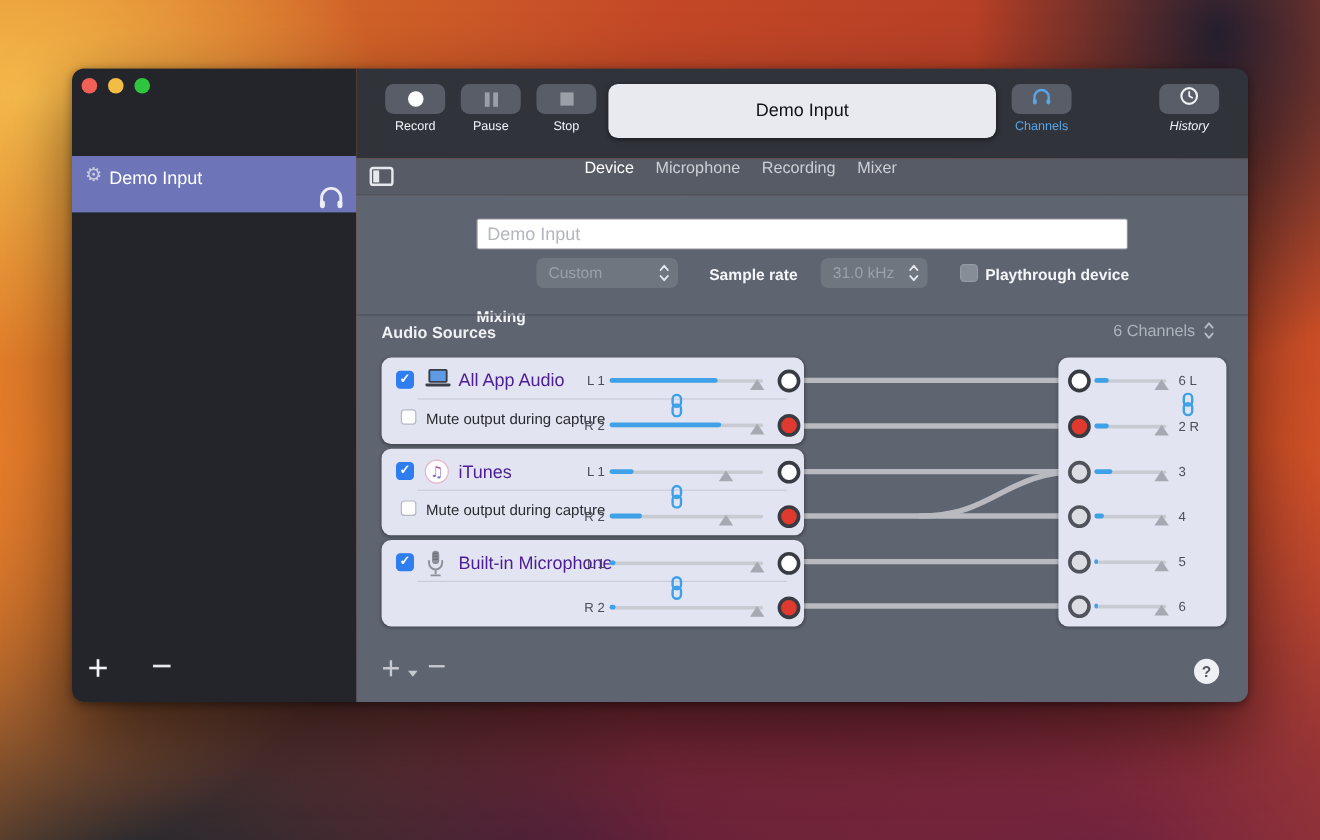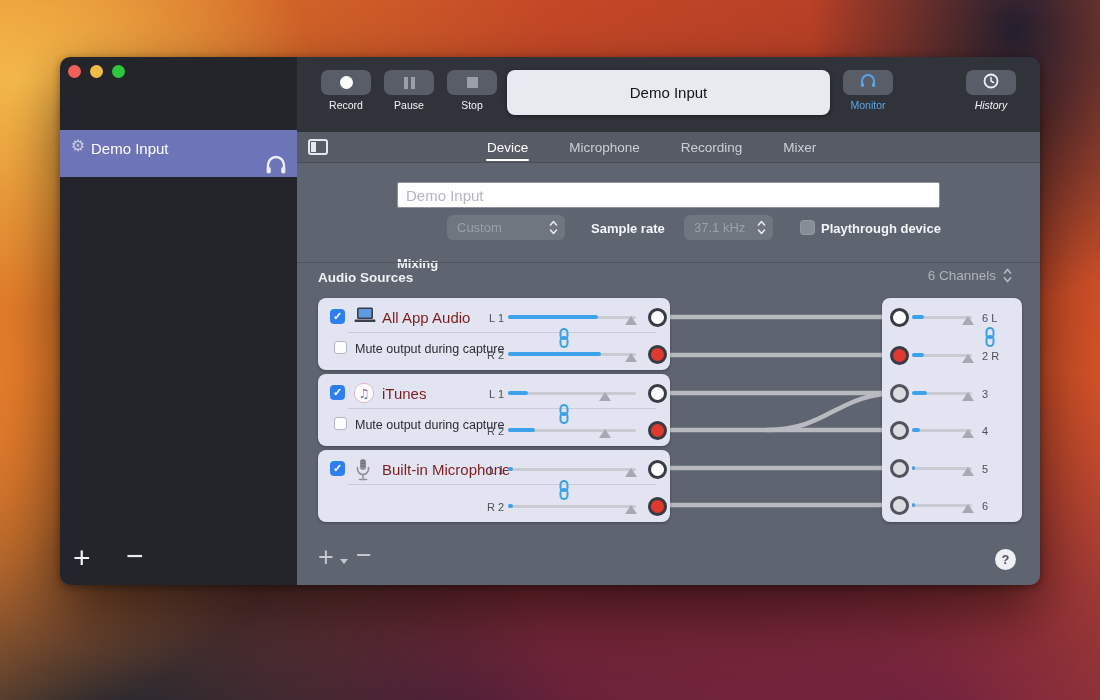--- a/index.html
+++ b/index.html
@@ -59,21 +59,21 @@
   .title-btn {
     position:absolute; left:210px; top:13px; width:323px; height:45px;
     background:#e9eaef; border-radius:8px; display:flex; align-items:center; justify-content:center;
     font-size:15px; color:#121316; box-shadow:0 1px 4px rgba(0,0,0,.45);
   }
 
   .tabbar { height:31px; background:#565b65; position:relative; flex:none; border-bottom:1px solid #494e58; }
   .sbtoggle { position:absolute; left:11px; top:7px; width:20px; height:16px;
               border:2px solid #e6e8ee; border-radius:3px; }
   .sbtoggle i { position:absolute; left:1px; top:1px; bottom:1px; width:5px; background:#e6e8ee; }
-  .tabs { position:absolute; left:190px; top:0; height:100%; display:flex; gap:41px; align-items:center; }
+  .tabs { position:absolute; left:190px; top:0; height:100%; display:flex; gap:18px; }
   .tab { font-size:13.5px; color:#ccd0d6; position:relative; }
   .tab.active { color:#ffffff; }
   .tab.active::after { content:""; position:absolute; left:-1px; right:-1px; bottom:-6px; height:2px; background:#ffffff; border-radius:1px; }
 
   .content { flex:1; background:#5e6470; border-radius:0 0 10px 0; position:relative; }
 
   
   .name-input {
     position:absolute; left:100px; top:19px; width:543px; height:26px;
     background:#ffffff; border:1px solid #8d919b; border-radius:2px;
@@ -102,21 +102,21 @@
   .chan-select span { font-size:13.5px; color:#aeb3bc; }
 
   
   .panel { position:absolute; background:#e2e4f1; border-radius:8px; box-shadow:0 1px 3px rgba(0,0,0,.3); }
   .p-src { left:21px; width:352px; height:72px; }
   .p-src1 { top:135px; } .p-src2 { top:211px; } .p-src3 { top:287px; }
   .p-out { left:585px; top:135px; width:140px; height:224px; }
 
   .src-cb { position:absolute; left:12px; top:11px; }
   .src-icon { position:absolute; left:35px; top:8px; width:24px; height:22px; }
-  .src-title { position:absolute; left:64px; top:11px; font-size:15px; color:#7f1d1d; }
+  .src-title { position:absolute; left:64px; top:11px; font-size:15px; color:#4c1d95; }
   .src-div { position:absolute; left:30px; right:14px; top:34px; height:1px; background:#c9ccd9; }
   .mute-cb { position:absolute; left:16px; top:43px; width:13px; height:13px; border-radius:3px; }
   .mute-label { position:absolute; left:37px; top:44px; font-size:12.5px; color:#2b2c31; }
 
   .ch-label { position:absolute; font-size:11px; color:#4c4f57; }
   .slider { position:absolute; height:16px; }
   .slider .track { position:absolute; left:0; right:0; top:7px; height:3px; background:#c9cbd2; border-radius:2px; }
   .slider .meter { position:absolute; left:0; top:6px; height:4px; background:#3fa2e8; border-radius:2px; }
   .slider .thumb { position:absolute; top:7px; width:0; height:0; transform:translateX(-50%);
                    border-left:6px solid transparent; border-right:6px solid transparent;
@@ -205,21 +205,21 @@
       <div class="tool t-monitor">
         <div class="tool-btn">
           <span>
             <svg width="18" height="15" viewBox="0 0 18 15">
               <path d="M3 11 v-3 a6 6 0 0 1 12 0 v3" fill="none" stroke="#58a6e8" stroke-width="2" stroke-linecap="round"></path>
               <rect x="1.8" y="9.4" width="3.2" height="4.6" rx="1.5" fill="#58a6e8"></rect>
               <rect x="13" y="9.4" width="3.2" height="4.6" rx="1.5" fill="#58a6e8"></rect>
             </svg>
           </span>
         </div>
-        <div class="tool-label blue-txt">Monitor</div>
+        <div class="tool-label blue-txt">Channels</div>
       </div>
       <div class="tool t-history">
         <div class="tool-btn">
           <span>
             <svg width="16" height="16" viewBox="0 0 16 16">
               <circle cx="8" cy="8" r="6.5" fill="none" stroke="#eef0f4" stroke-width="1.8"></circle>
               <path d="M8 4.5 V8 L10.5 9.5" fill="none" stroke="#eef0f4" stroke-width="1.5" stroke-linecap="round"></path>
             </svg>
           </span>
         </div>
@@ -258,21 +258,21 @@
       <span class="frow-label l-mixing">Mixing</span>
       <div class="dd dd-mixing">
         <span>Custom</span>
         <svg width="9" height="15" viewBox="0 0 9 15">
           <path d="M1.5 5 L4.5 1.5 L7.5 5" fill="none" stroke="#e6e8ee" stroke-width="1.6" stroke-linecap="round" stroke-linejoin="round"></path>
           <path d="M1.5 10 L4.5 13.5 L7.5 10" fill="none" stroke="#e6e8ee" stroke-width="1.6" stroke-linecap="round" stroke-linejoin="round"></path>
         </svg>
       </div>
       <span class="frow-label l-srate">Sample rate</span>
       <div class="dd dd-srate">
-        <span>37.1 kHz</span>
+        <span>31.0 kHz</span>
         <svg width="9" height="15" viewBox="0 0 9 15">
           <path d="M1.5 5 L4.5 1.5 L7.5 5" fill="none" stroke="#e6e8ee" stroke-width="1.6" stroke-linecap="round" stroke-linejoin="round"></path>
           <path d="M1.5 10 L4.5 13.5 L7.5 10" fill="none" stroke="#e6e8ee" stroke-width="1.6" stroke-linecap="round" stroke-linejoin="round"></path>
         </svg>
       </div>
       <span class="cb cb-dark"></span>
       <span class="l-playthrough">Playthrough device</span>
 
       <div class="hdivider"></div>
 

